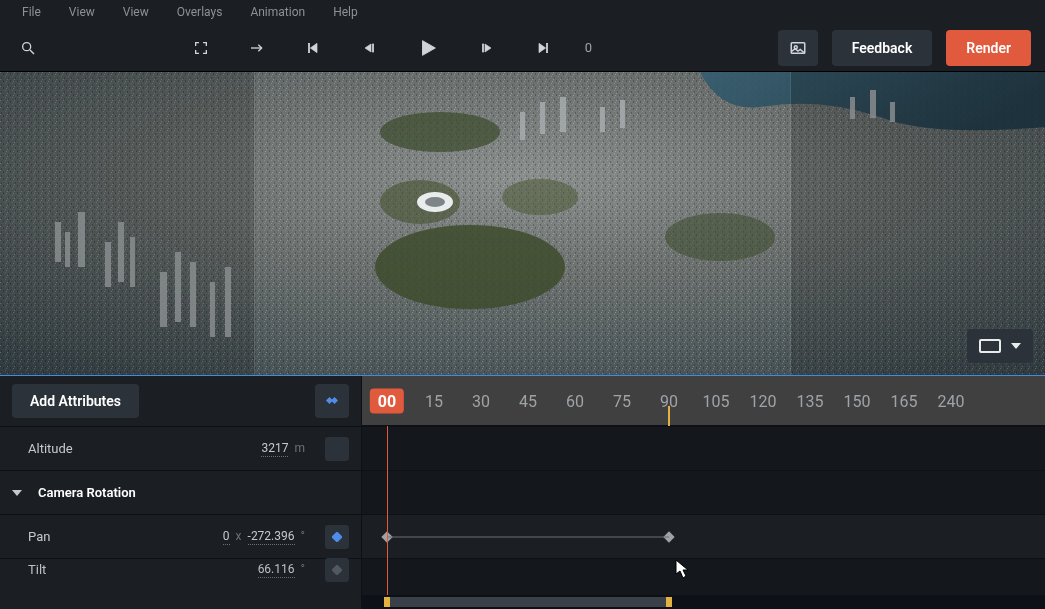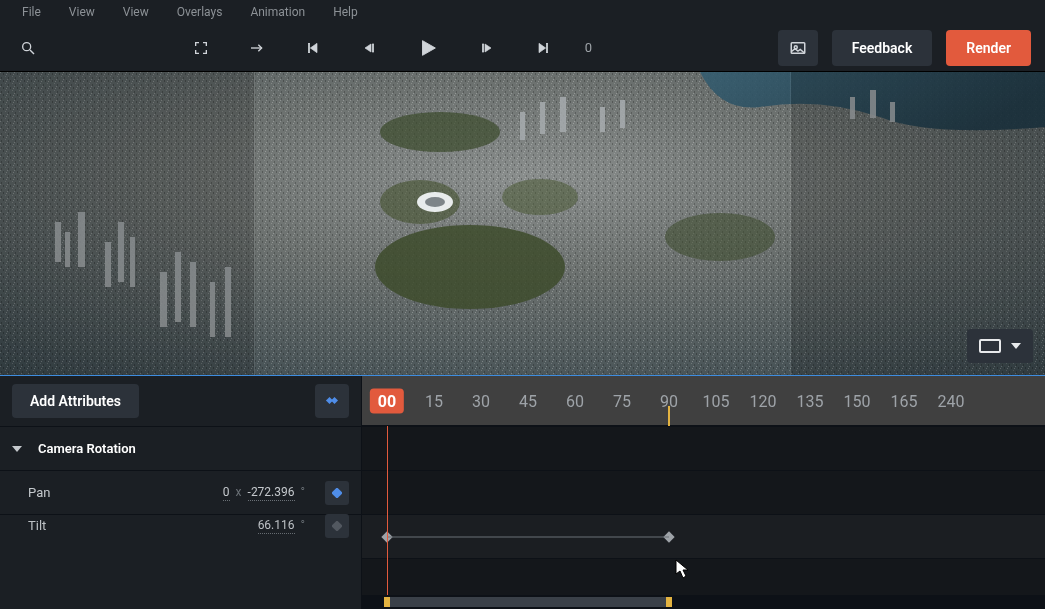--- a/index.html
+++ b/index.html
@@ -255,20 +255,28 @@
       <div class="kf-all-btn">
         <svg viewBox="0 0 14 14">
             <rect x="2" y="4" width="5" height="5" transform="rotate(45 4.5 6.5)"></rect>
             <rect x="7" y="4" width="5" height="5" transform="rotate(45 9.5 6.5)"></rect>
           </svg>
       </div>
     </div>
 
     <div class="attrs">
 
+      <div class="attr-row">
+        <span class="attr-label">Altitude</span>
+        <span class="attr-values">
+          <span class="val">3217</span>
+          <span class="unit">m</span>
+        </span>
+        <div class="attr-empty-box"></div>
+      </div>
 
       <div class="attr-row group">
         <svg class="twisty" viewBox="0 0 10 10">
             <polygon points="0,2 10,2 5,8"></polygon>
           </svg>
         <span class="attr-label">Camera Rotation</span>
       </div>
 
       <div class="attr-row">
         <span class="attr-label">Pan</span>

